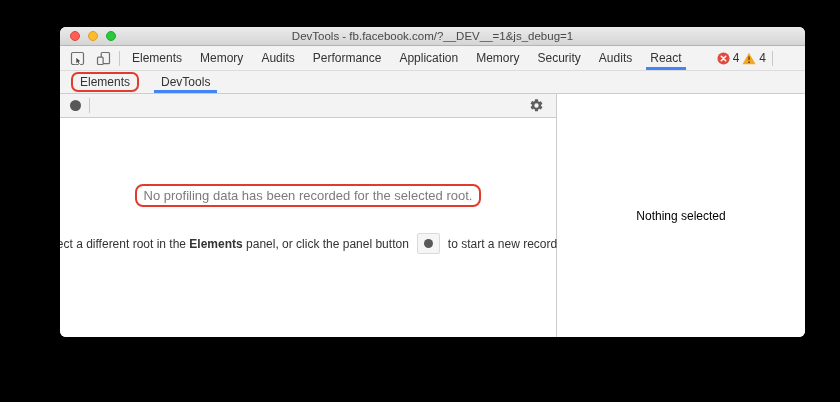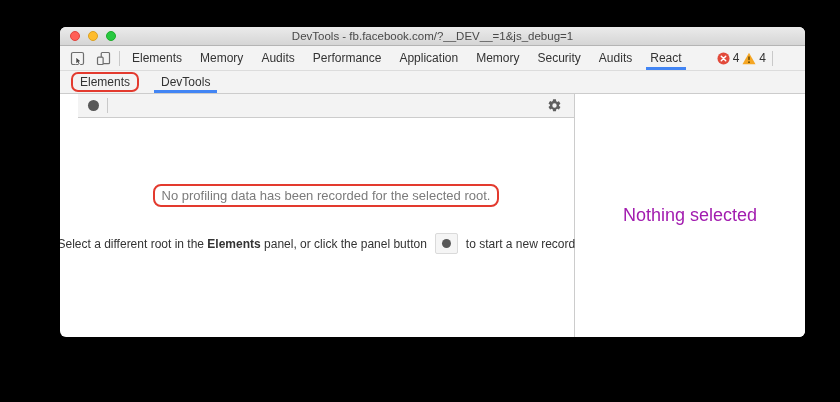--- a/index.html
+++ b/index.html
@@ -45,21 +45,21 @@
   .subtabbar {
     height:23px; flex:0 0 23px; background:#f3f3f3;
     display:flex; align-items:stretch; padding-left:3px;
     font-size:12px; color:#333; border-bottom:1px solid #ccc;
   }
   .subtab { padding:0 11px; display:flex; align-items:center; position:relative; cursor:pointer; }
   .subtab.active::after { content:""; position:absolute; left:4px; right:4px; bottom:0; height:3px; background:#4285f4; }
   .annotation-ring { border:2px solid #e33a2e; border-radius:7px; padding:1px 7px; margin-left:-3px; }
 
   
-  .body { flex:1; display:flex; min-height:0;padding-left:18px; }
+  .body { flex:1; display:flex; min-height:0; }
   .left-panel { width:497px; flex:0 0 497px; display:flex; flex-direction:column; border-right:1px solid #ccc; background:#fff; }
   .toolbar {
     height:24px; flex:0 0 24px; background:#f3f3f3; border-bottom:1px solid #ccc;
     display:flex; align-items:center; padding:0 10px;
   }
   .record-dot { width:11px; height:11px; border-radius:50%; background:#585858; cursor:pointer; }
   .toolbar .vsep { margin:0 8px; }
   .gear-btn { margin-left:auto; display:flex; align-items:center; cursor:pointer; padding:2px; }
 
   .left-content { flex:1; display:flex; flex-direction:column; align-items:center; padding-top:66px; }
@@ -72,21 +72,21 @@
     display:flex; align-items:center; white-space:pre;
   }
   .instruction b { font-weight:bold; }
   .inline-record-btn {
     display:inline-flex; align-items:center; justify-content:center;
     width:23px; height:21px; background:#f5f5f5; border:1px solid #dadada; border-radius:2px;
     margin:0 8px; cursor:pointer;
   }
   .inline-record-btn i { width:9px; height:9px; border-radius:50%; background:#585858; }
 
-  .right-panel { flex:1; background:#fff; display:flex; align-items:center; justify-content:center; font-size:18px; color:#a21caf; }
+  .right-panel { flex:1; background:#fff; display:flex; align-items:center; justify-content:center; font-size:12px; color:#000000; }
 </style>
 </head>
 <body>
 
 <div class="stage">
   <div class="window">
 
     <div class="titlebar">
       <div class="traffic">
         <span class="light red"></span>

